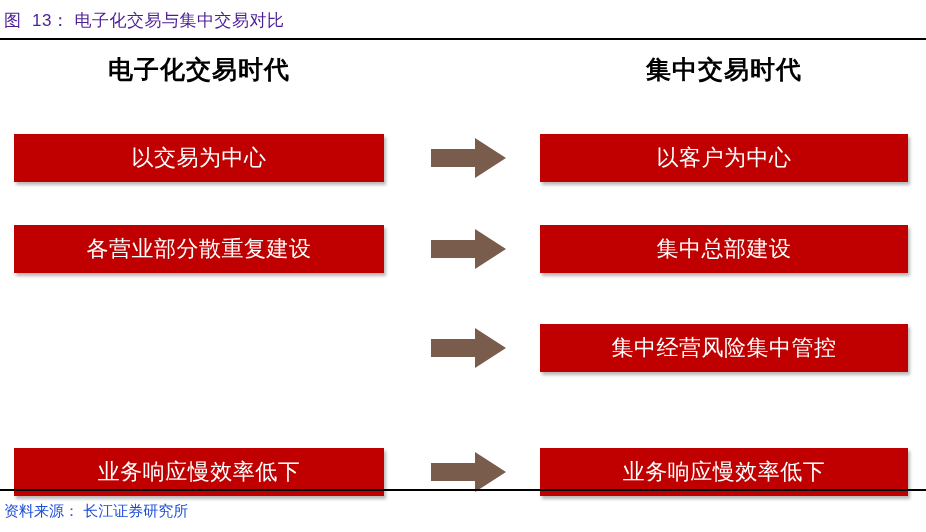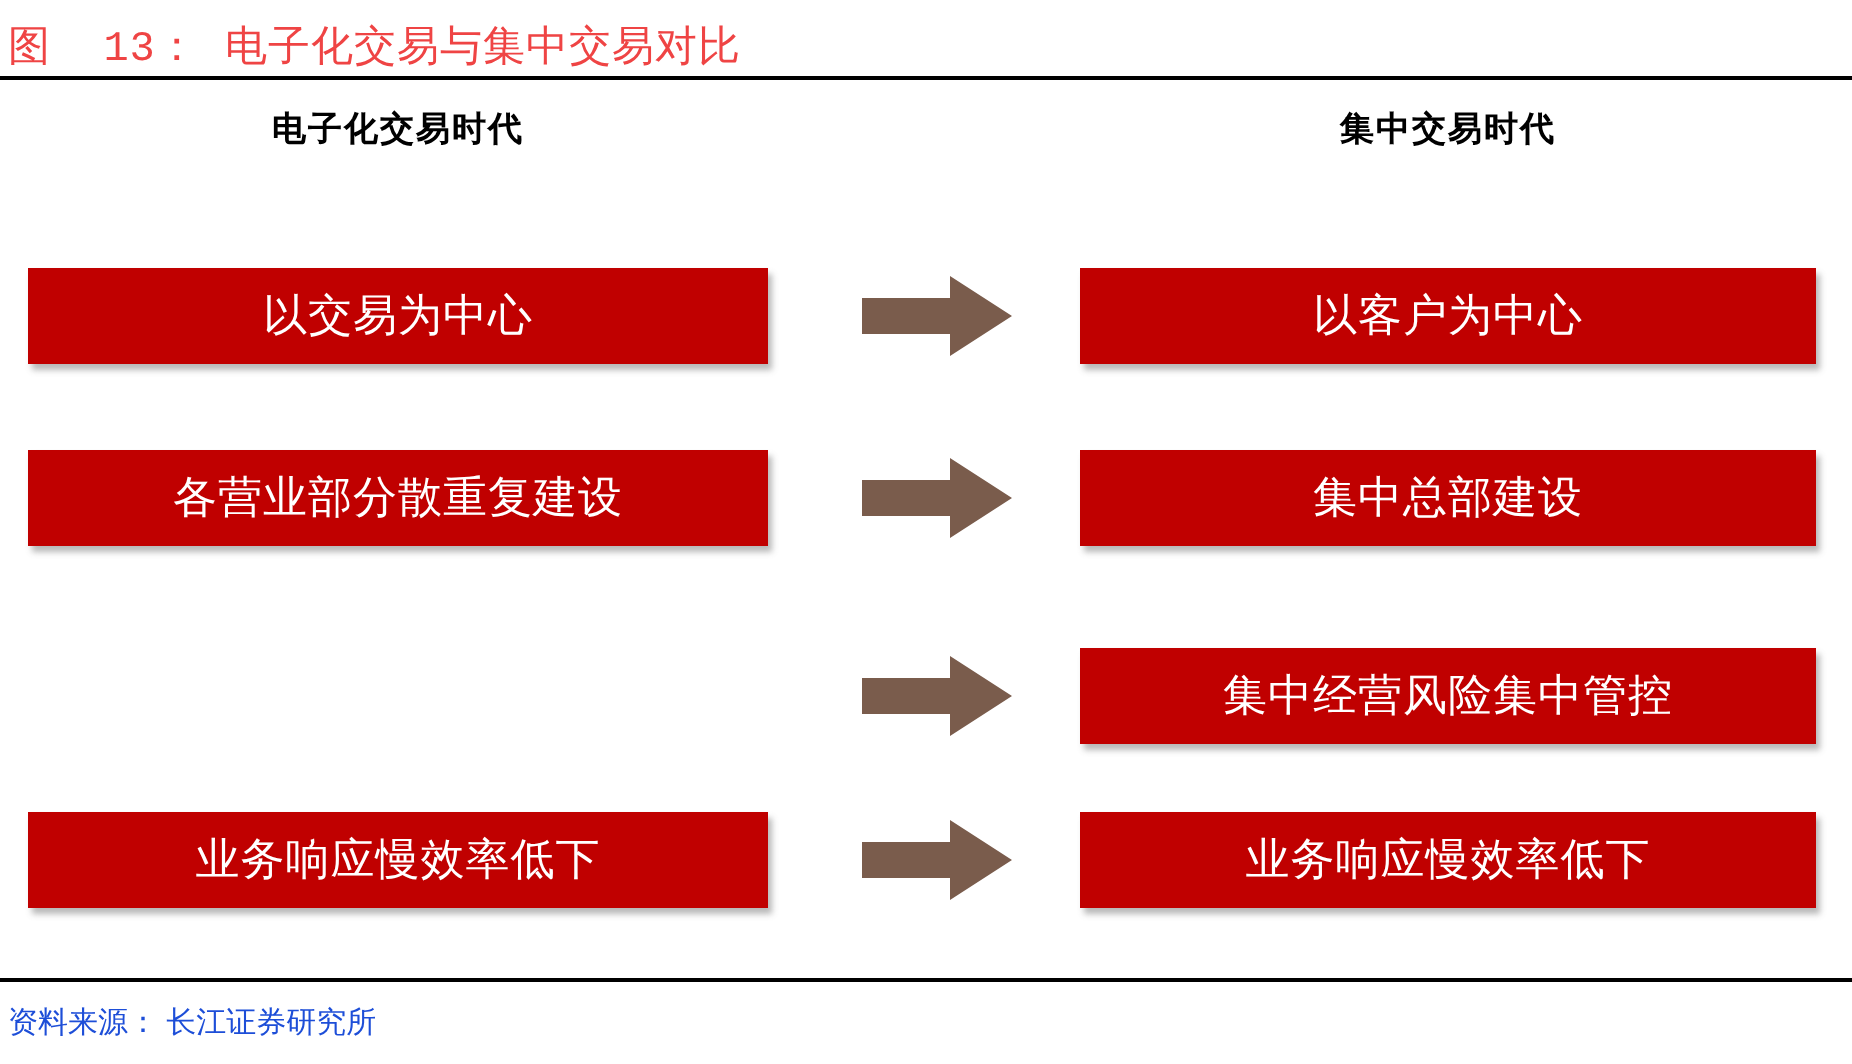--- a/index.html
+++ b/index.html
@@ -9,53 +9,52 @@
     width: 926px;
     height: 532px;
     background: #ffffff;
     font-family: "Liberation Sans", "DejaVu Sans", sans-serif;
     overflow: hidden;
   }
   .figure-caption {
     position: absolute;
     left: 4px;
     top: 9px;
-    font-size: 21px;
-    color: #ef4444;
+    font-size: 17px;
+    color: #4c1d95;
     letter-spacing: 0.5px;
     white-space: pre;
-    font-family: Liberation Mono, monospace;
   }
   .rule-top {
     position: absolute;
     left: 0; top: 38px;
     width: 926px; height: 2px;
     background: #000000;
   }
   .col-header {
     position: absolute;
     top: 53px;
-    font-size: 17px;
+    font-size: 25px;
     font-weight: bold;
     color: #000000;
     text-align: center;
     letter-spacing: 1px;
   }
   .col-header.left  { left: 14px;  width: 370px; }
   .col-header.right { left: 540px; width: 368px; }
   .row {
     position: absolute;
     left: 0;
     width: 926px;
     height: 48px;
   }
   .row.r0 { top: 134px; }
   .row.r1 { top: 225px; }
   .row.r2 { top: 324px; }
-  .row.r3 { top: 406px; }
+  .row.r3 { top: 448px; }
   .box {
     position: absolute;
     top: 0;
     height: 48px;
     background: #C00000;
     box-shadow: 2px 3px 3px rgba(100,100,100,0.45);
     display: flex;
     align-items: center;
     justify-content: center;
     color: #ffffff;

